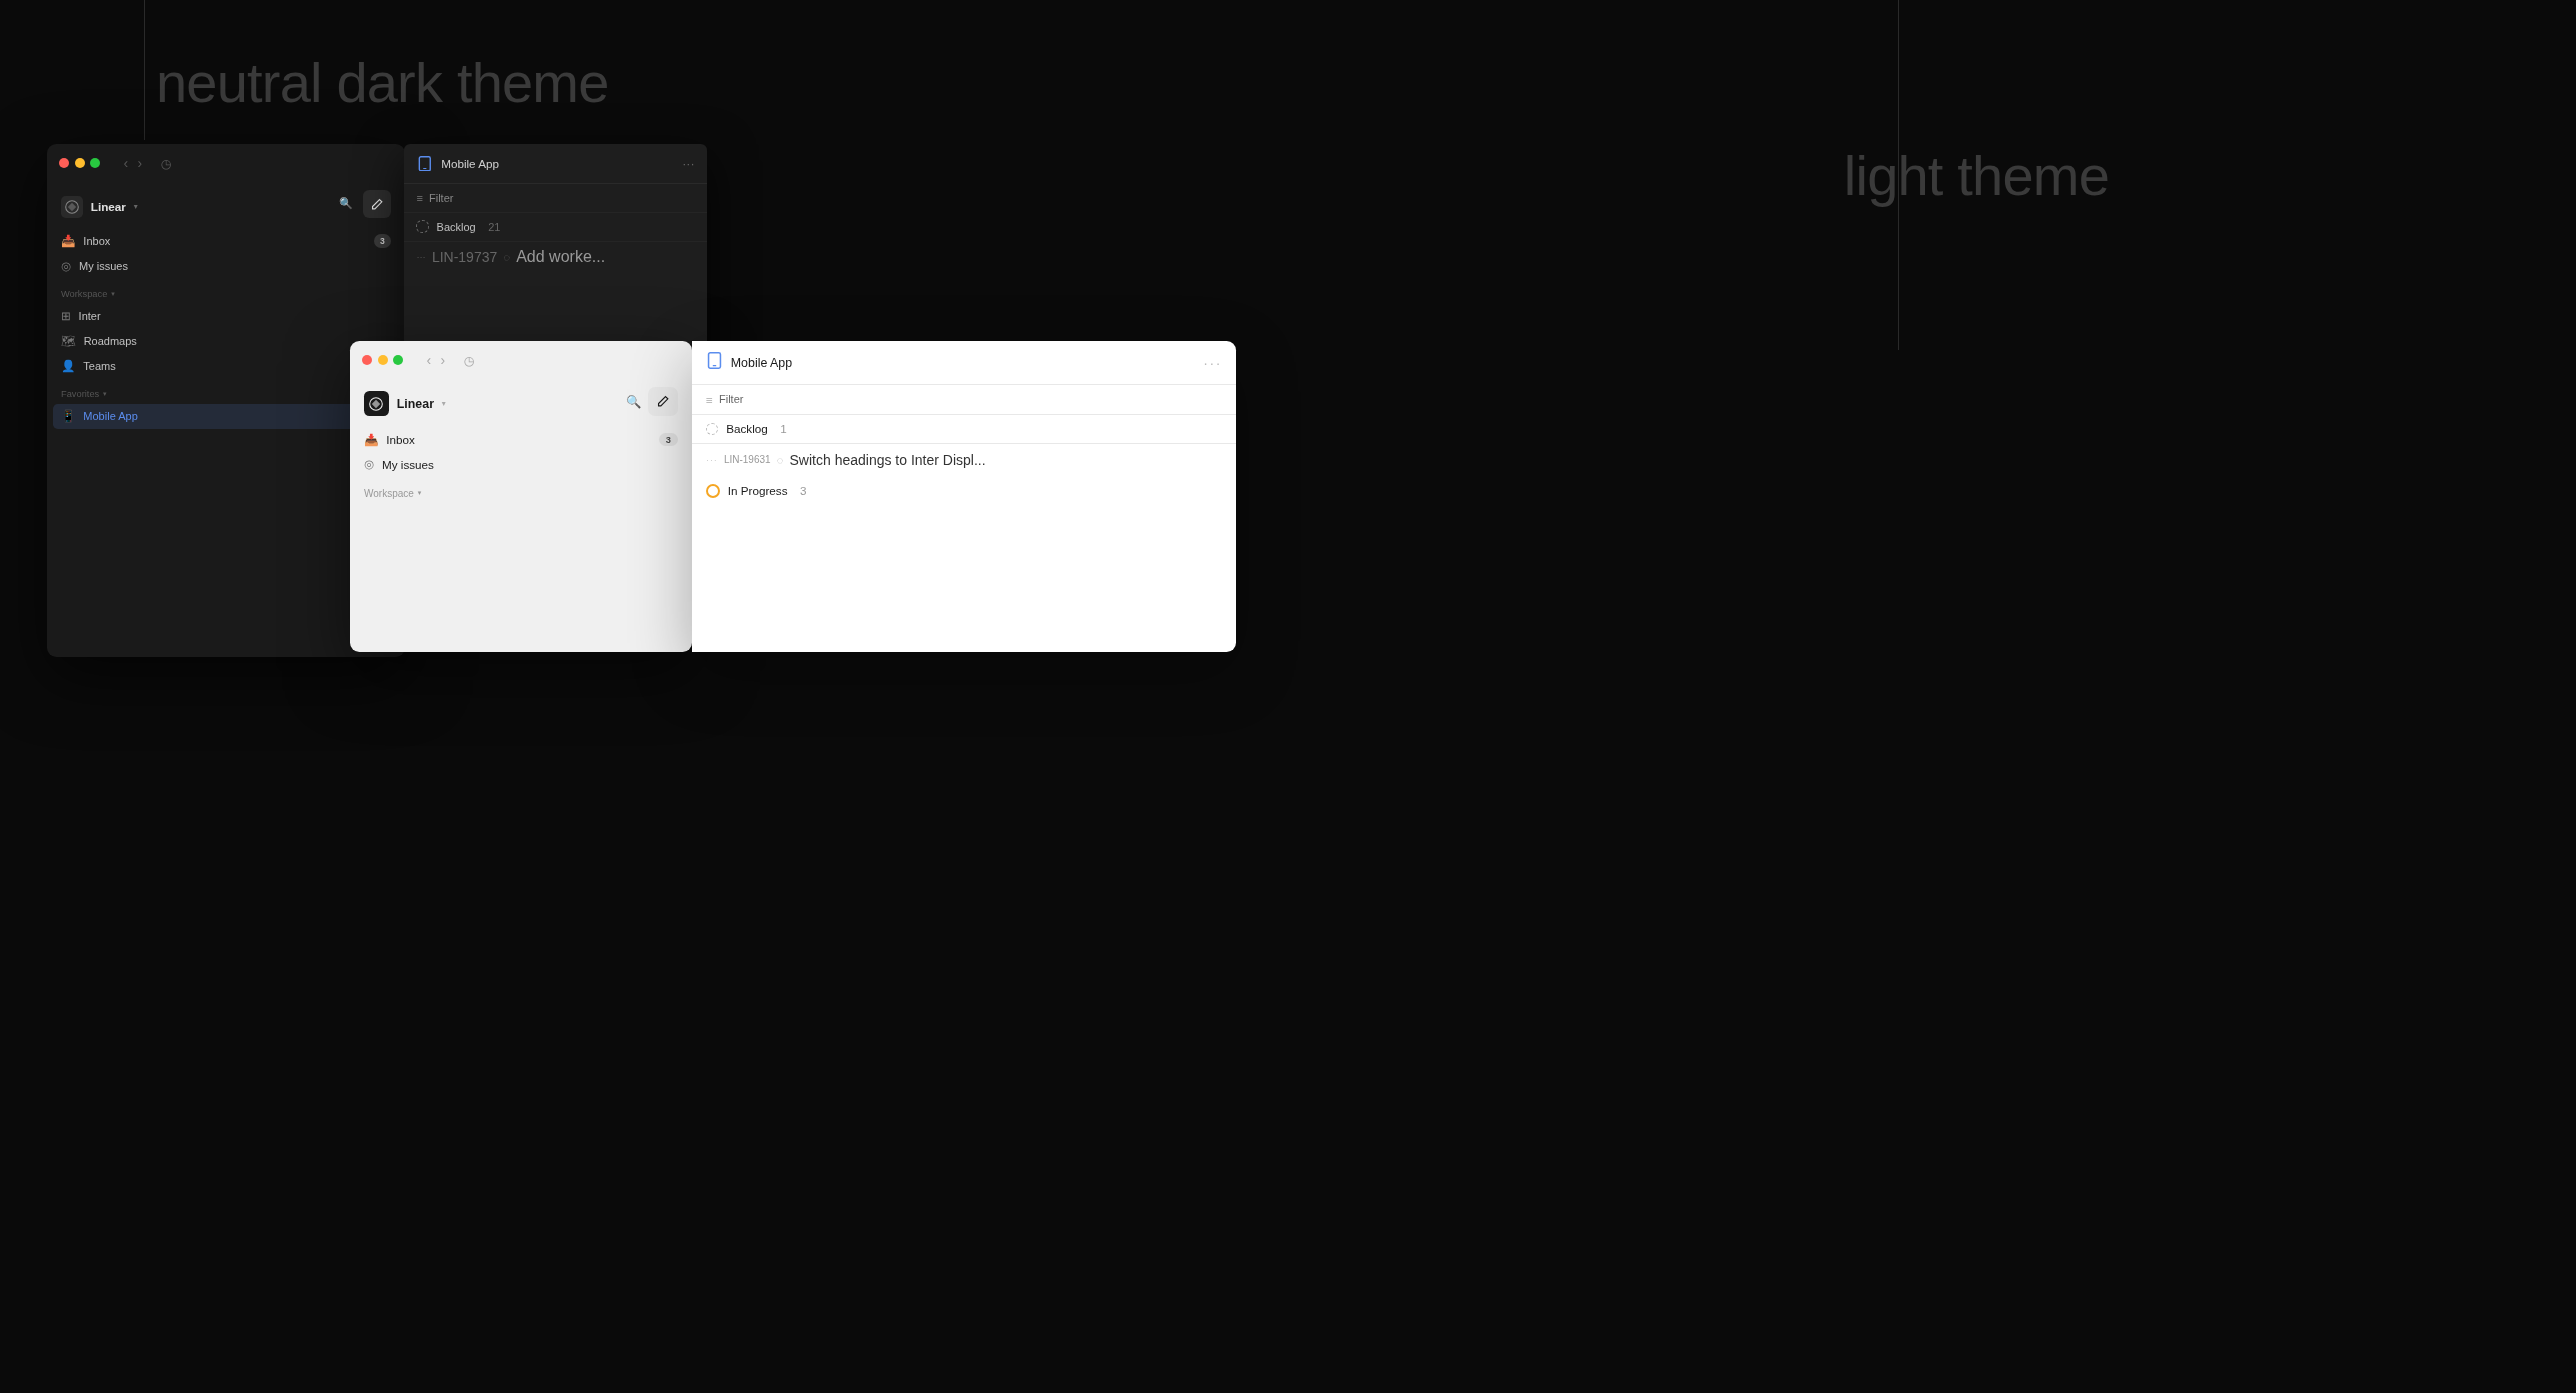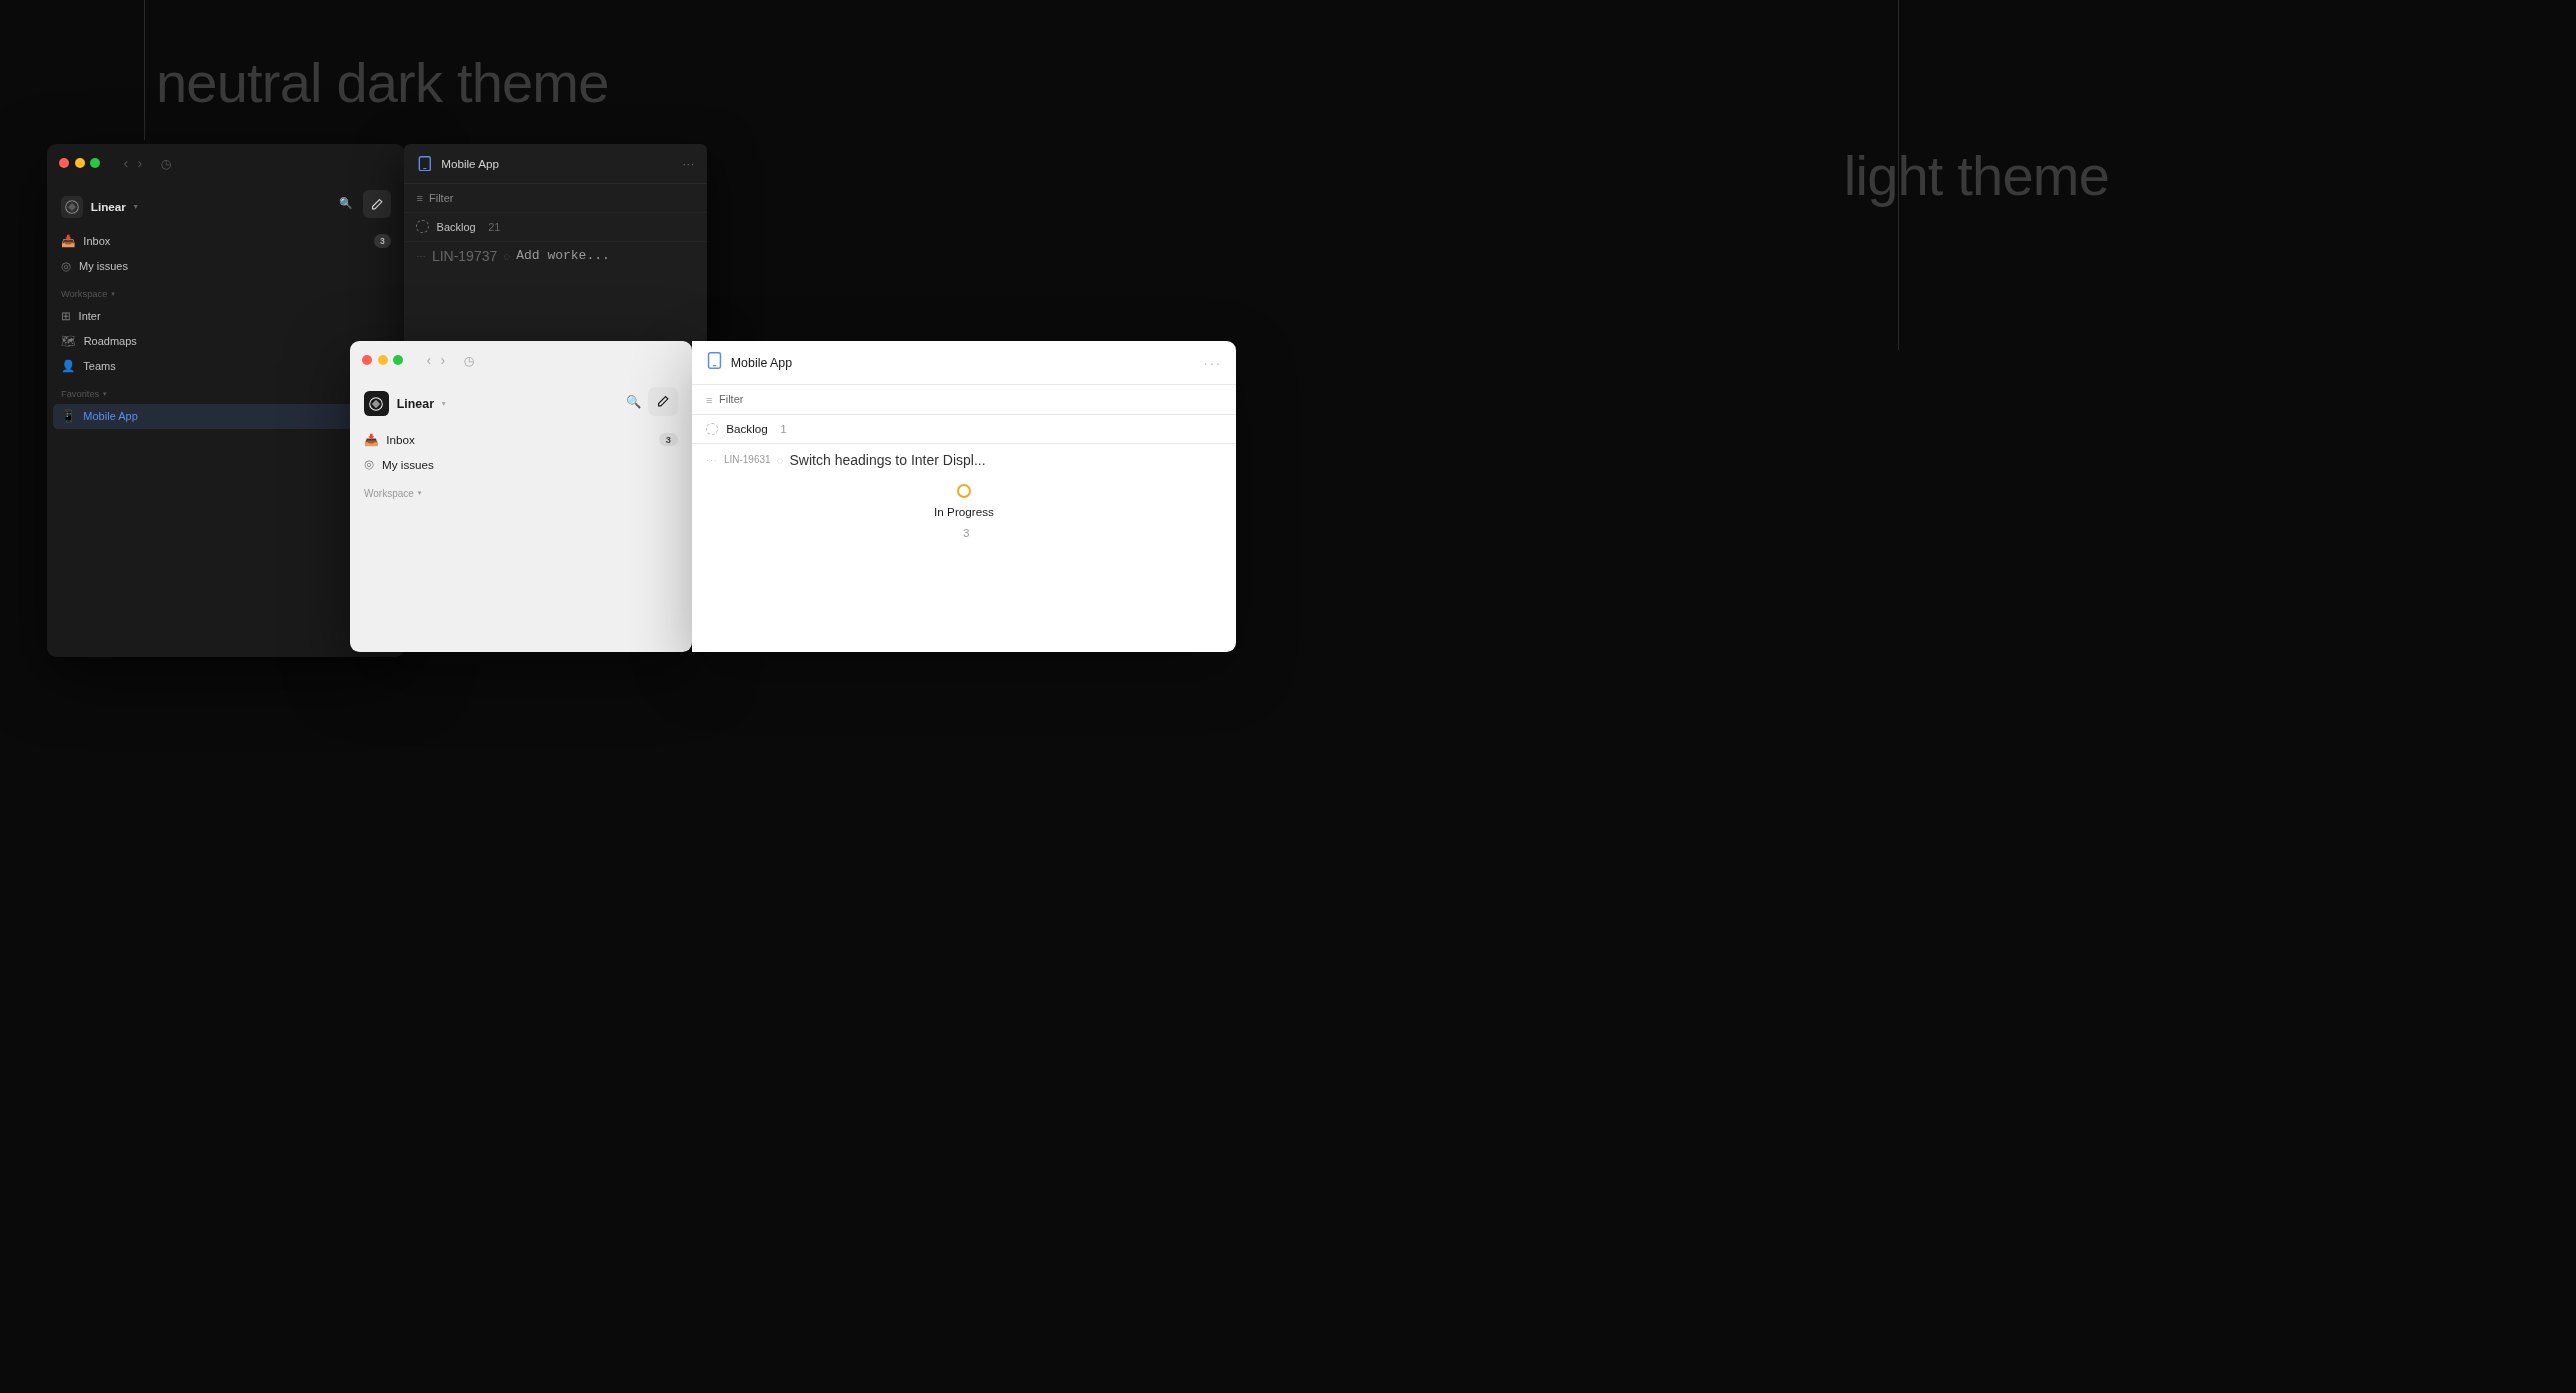--- a/index.html
+++ b/index.html
@@ -408,35 +408,33 @@
       font-size: 10px;
     }
 
     .issue-status-icon {
       color: #666;
       font-size: 11px;
     }
 
     .issue-title-dark {
       color: #999;
-      font-size: 13px;
-      font-family: Liberation Mono, monospace;
+      font-size: 16px;
     }
 
     .issue-title-light {
       color: #333;
       font-size: 14px;
     }
 
     .in-progress-row-light {
       display: flex;
       align-items: center;
       padding: 7.8px 14px;
       gap: 7.8px;
-      flex-direction: column;
     }
 
     .in-progress-icon {
       width: 14px;
       height: 14px;
       border-radius: 50%;
       border: 2.3px solid #f5a623;
       display: flex;
       align-items: center;
       justify-content: center;

